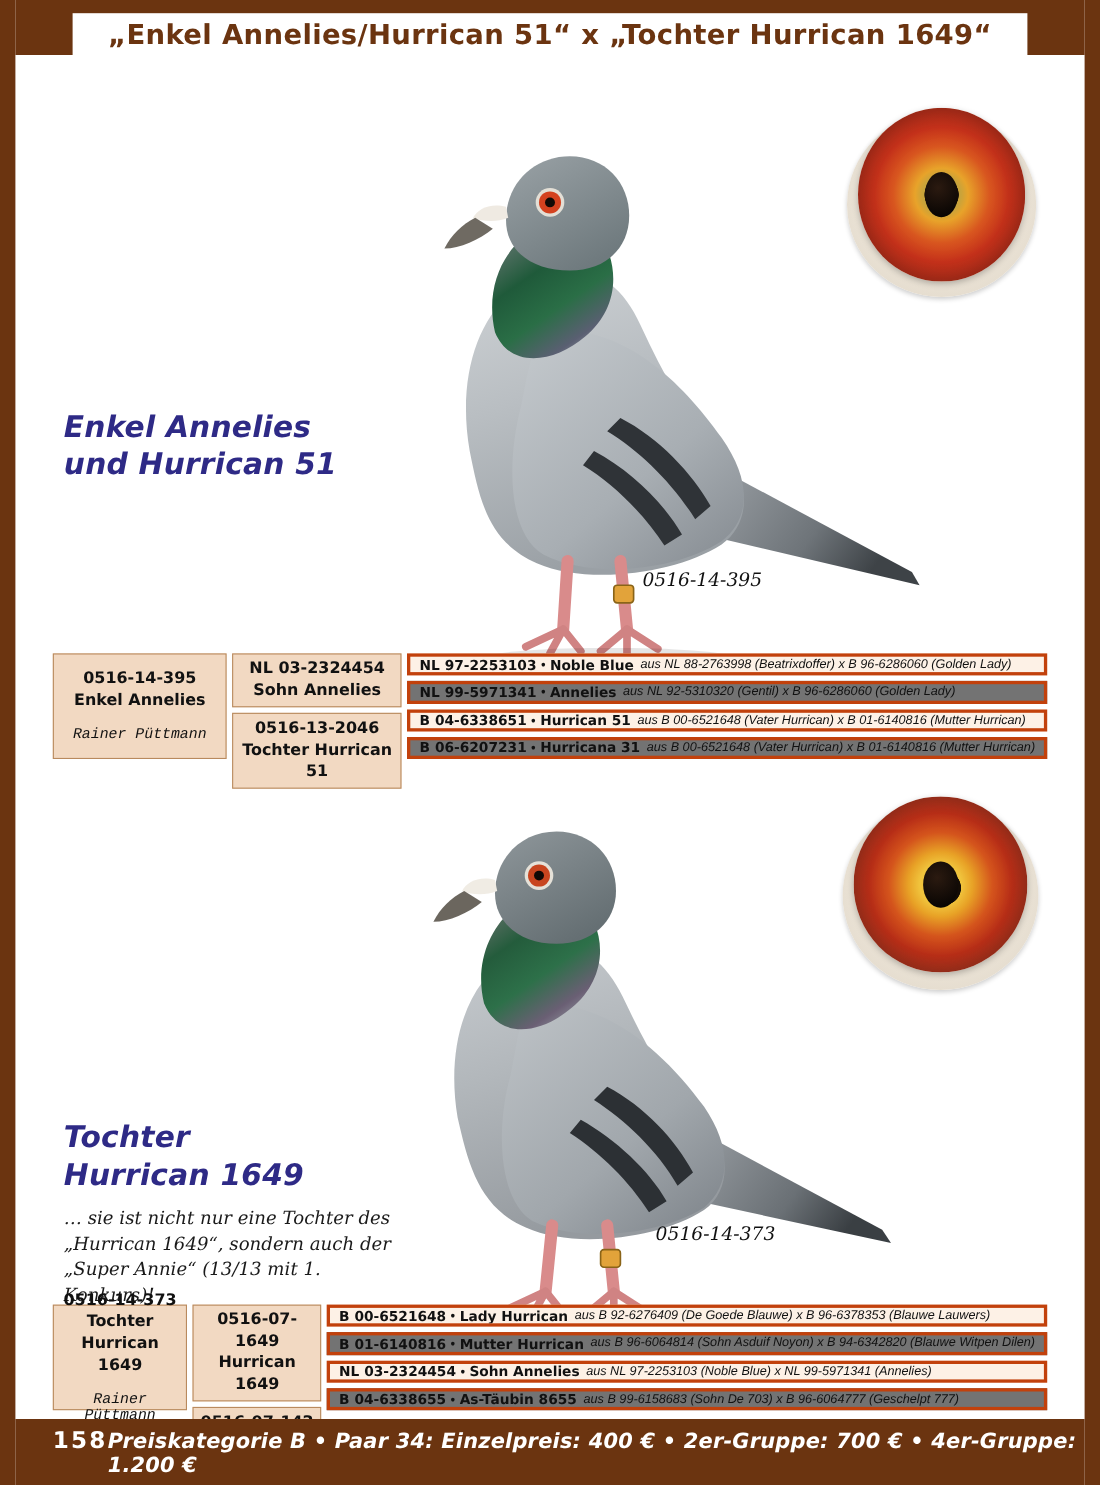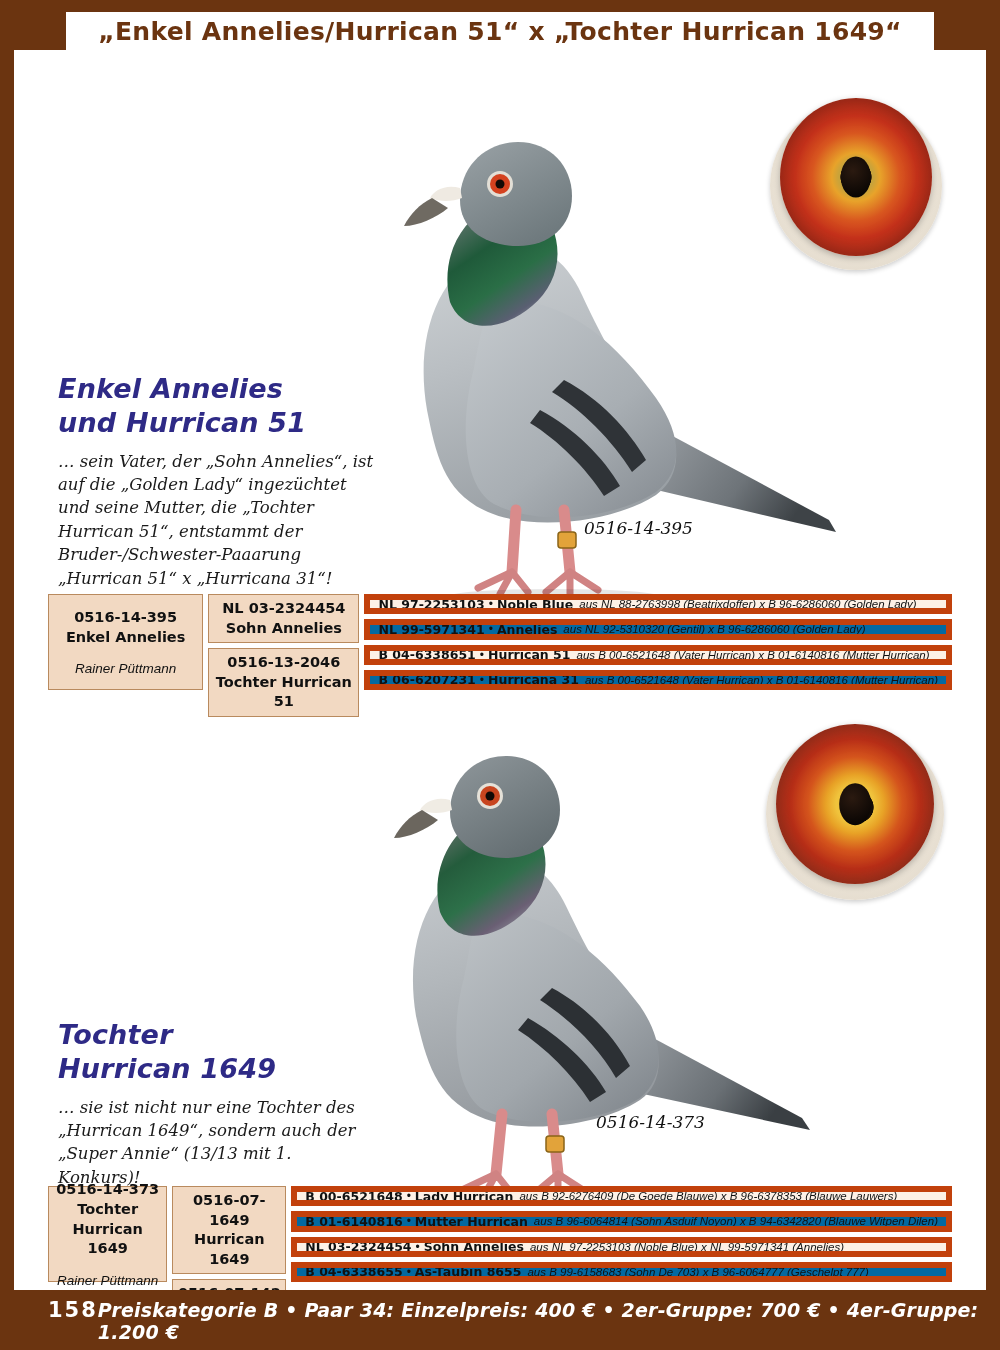--- a/index.html
+++ b/index.html
@@ -84,21 +84,21 @@
     background:#f2d9c2;
     border:1px solid #b98a5e;
     display:flex;flex-direction:column;align-items:center;justify-content:center;
     text-align:center;padding:6px 4px;box-sizing:border-box;
   }
   .ped-col1 .l1,.ped-col1 .l2{
     font-family:"DejaVu Sans", sans-serif;
     font-weight:bold;font-size:14.5px;color:#111;line-height:1.35;
   }
   .ped-col1 .l3{
-    font-family:Liberation Sans, sans-serif;
+    font-family:Liberation Mono, monospace;
     font-style:italic;font-size:13.5px;color:#111;margin-top:14px;
   }
   .ped-col2{
     width:200px;display:flex;flex-direction:column;gap:5px;
   }
   .ped-cell2{
     flex:1;
     background:#f2d9c2;
     border:1px solid #b98a5e;
     display:flex;flex-direction:column;align-items:center;justify-content:center;
@@ -107,26 +107,26 @@
   .ped-cell2 .a,.ped-cell2 .b{
     font-family:"DejaVu Sans", sans-serif;
     font-weight:bold;font-size:14.5px;color:#111;line-height:1.35;
   }
   .ped-col3{
     flex:1;display:flex;flex-direction:column;gap:5px;
   }
   .ped-cell3{
     flex:1;
     background:#fdf1e6;
-    border:6px solid #c2410c;
+    border:3px solid #c2410c;
     display:flex;align-items:center;
     box-sizing:border-box;padding:2px 8px;
     white-space:nowrap;overflow:hidden;
   }
-  .ped-cell3.alt{background:#0369a1;}
+  .ped-cell3.alt{background:#737373;}
   .c3-ring{
     font-family:"DejaVu Sans", sans-serif;
     font-weight:bold;font-size:12.5px;color:#111;
   }
   .c3-sep{font-size:12px;color:#111;margin:0 4px;}
   .c3-name{
     font-family:"DejaVu Sans", sans-serif;
     font-weight:bold;font-size:12.5px;color:#111;
   }
   .c3-desc{
@@ -242,21 +242,20 @@
   <div class="eye-photo" style="left:752px;top:92px;width:180px;height:182px;">
     <div class="eye-white" style="left:4px;top:10px;width:172px;height:168px;"></div>
     <div class="eye-outer" style="position:absolute;left:14px;top:6px;width:152px;height:158px;"></div>
   </div>
 
   <div class="section" style="top:372px;left:44px;width:320px;">
     <div class="headline">
       <div>Enkel Annelies</div>
       <div>und Hurrican 51</div>
     </div>
-    <div class="blurb">… sein Vater, der „Sohn Annelies“, ist auf die „Golden Lady“ ingezüchtet und seine Mutter, die „Tochter Hurrican 51“, entstammt der Bruder-/Schwester-Paaarung „Hurrican 51“ x „Hurricana 31“!</div>
   </div>
 
   <div class="photo-caption" style="position:absolute;left:570px;top:518px;">0516-14-395</div>
 
   <div class="ped section" style="top:594px;left:34px;right:34px;height:96px;">
     <div class="ped-col1">
       <div class="l1">0516-14-395</div>
       <div class="l2">Enkel Annelies</div>
       <div class="l3">Rainer Püttmann</div>
     </div>

